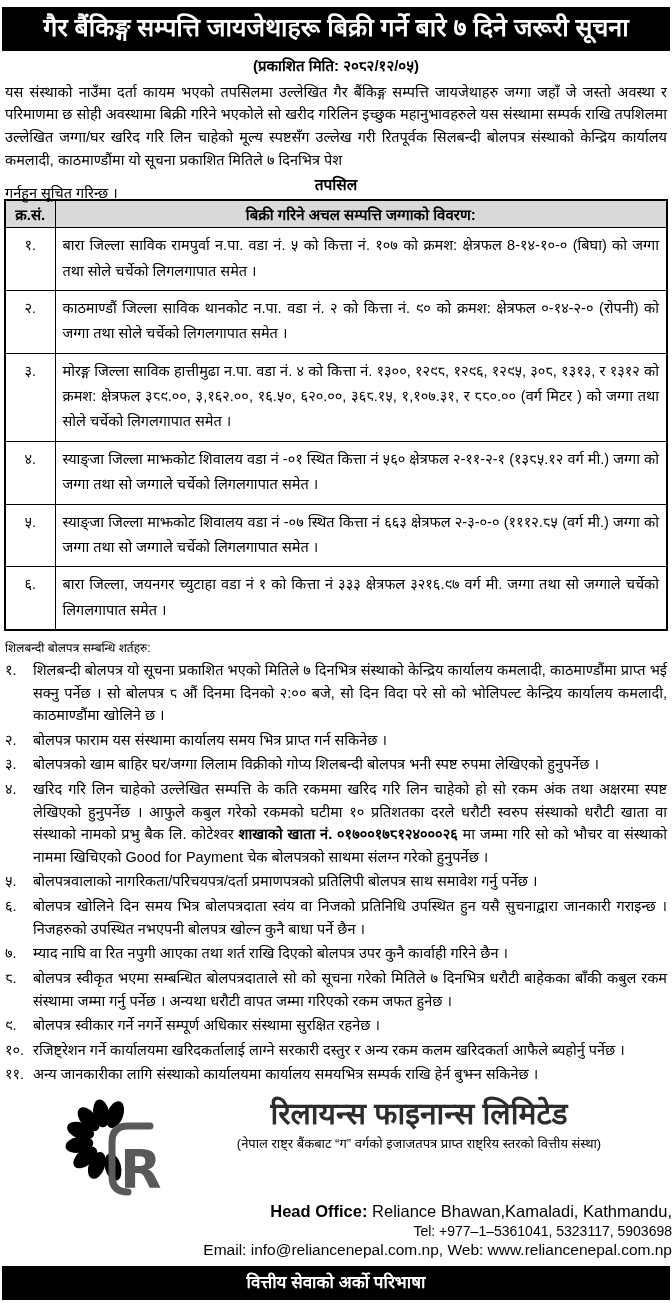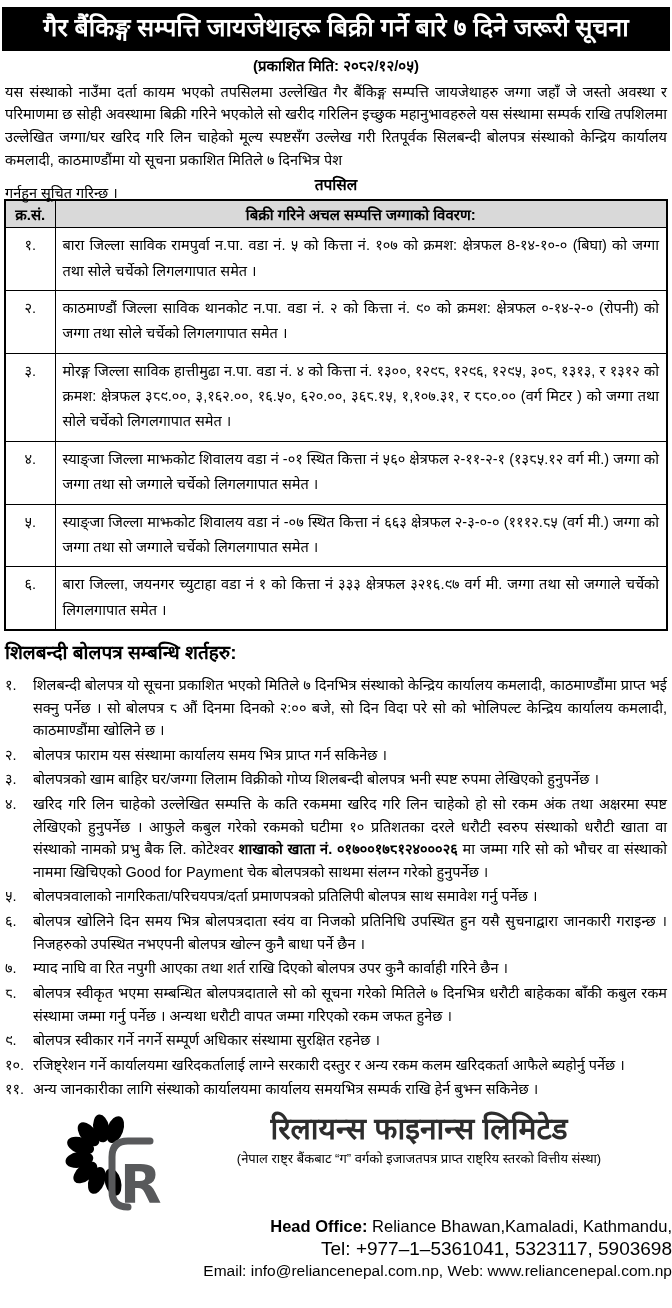--- a/index.html
+++ b/index.html
@@ -33,42 +33,42 @@
   table.props th, table.props td {
     border:1.5px solid #000; font-size:14.5px; vertical-align:top;
   }
   table.props th {
     background:#d9d9d9; font-weight:bold; padding:3px 4px; font-size:15px;
   }
   th.sn-col { width:50px; }
   td.sn { text-align:center; padding:6px 2px; }
   td.desc { padding:5px 7px 6px; line-height:1.75; text-align:justify; }
   .cond { margin:8px 5px 0; }
-  .cond-heading { font-weight:bold; font-size:19px; margin-bottom:9px; }
+  .cond-heading { font-weight:normal; font-size:12px; margin-bottom:3px; }
   .cond-item { display:flex; font-size:14.5px; line-height:1.56; margin-top:2px; }
   .cond-item .num { width:28px; flex:0 0 28px; }
   .cond-item .txt { flex:1; text-align:justify; }
   .bold-inline { font-weight:bold; }
   .footer { margin-top:8px; }
   .brand-row { display:flex; align-items:flex-start; padding:0 8px 0 62px; }
   .logo-box { flex:0 0 112px; }
   .brand-text { flex:1; text-align:center; padding-top:2px; }
   .company-en {
     display:inline-block; font-weight:bold; font-size:28px; letter-spacing:0px;
     border-bottom:3px solid #111; padding-bottom:1px; line-height:1.05;
     font-family:"Liberation Sans",sans-serif;
   }
   .company-np {
     font-weight:bold; font-size:30px; color:#2d2d2d; line-height:1.15; margin-top:1px;
   }
   .license { font-size:13px; margin-top:3px; }
   .contact { text-align:right; margin-top:2px;padding-left:36px; }
   .head-office { font-size:16.5px; }
   .head-office .label { font-weight:bold; }
-  .tel { font-size:19px; margin-top:2px; }
+  .tel { font-size:14px; margin-top:2px; }
   .email { font-size:15.5px; margin-top:2px; }
   .slogan-bar {
     margin:7px 2px 2px; background:#000; color:#fff; text-align:center;
     font-weight:bold; font-size:17px; padding:4px 0 7px;
   }
 </style>
 </head>
 <body>
 
 <div class="title-bar">
@@ -194,13 +194,16 @@
   </div>
 
   <div class="contact">
     <div class="head-office">
       <span class="label">Head Office:</span><span> Reliance Bhawan,Kamaladi, Kathmandu,</span>
     </div>
     <div class="tel">Tel: +977–1–5361041, 5323117, 5903698</div>
     <div class="email">Email: info@reliancenepal.com.np, Web: www.reliancenepal.com.np</div>
   </div>
 
+  <div class="slogan-bar">
+    <span>वित्तीय सेवाको अर्को परिभाषा</span>
+  </div>
 </div>
 
 </body></html>

